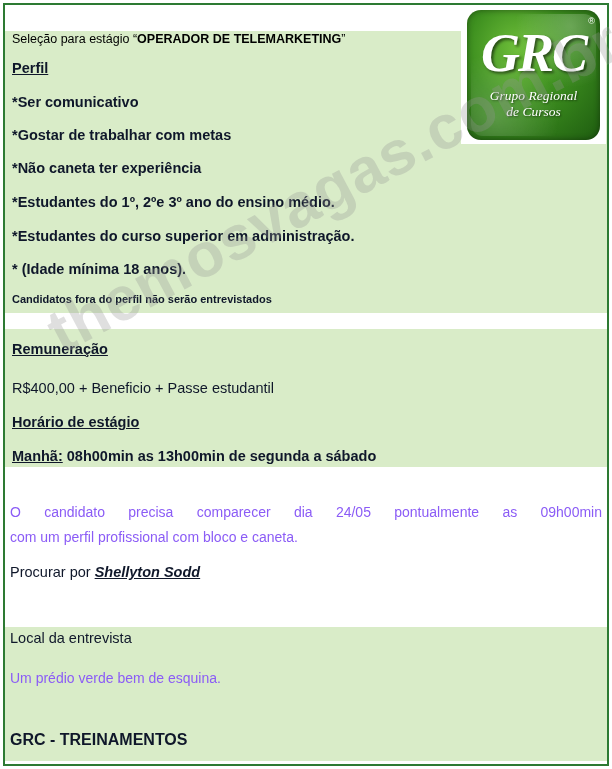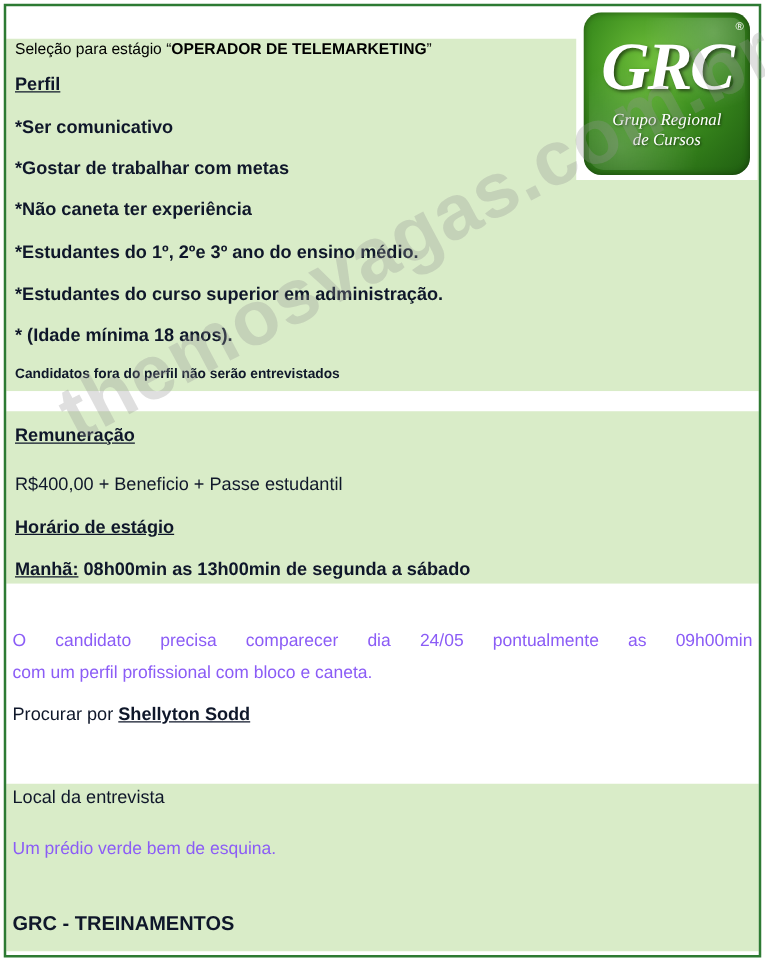--- a/index.html
+++ b/index.html
@@ -152,20 +152,21 @@
     font-size: 14px;
     line-height: 25px;
   }
   .para-just {
     text-align: justify;
   }
   .bold { font-weight: bold; }
   .u { text-decoration: underline; }
   .name-em {
     font-weight: bold;
+    font-style: italic;
     text-decoration: underline;
   }
   .footer-bold {
     font-weight: bold;
     font-size: 16px;
   }
 
   .watermark {
     position: absolute;
     left: 52px;

